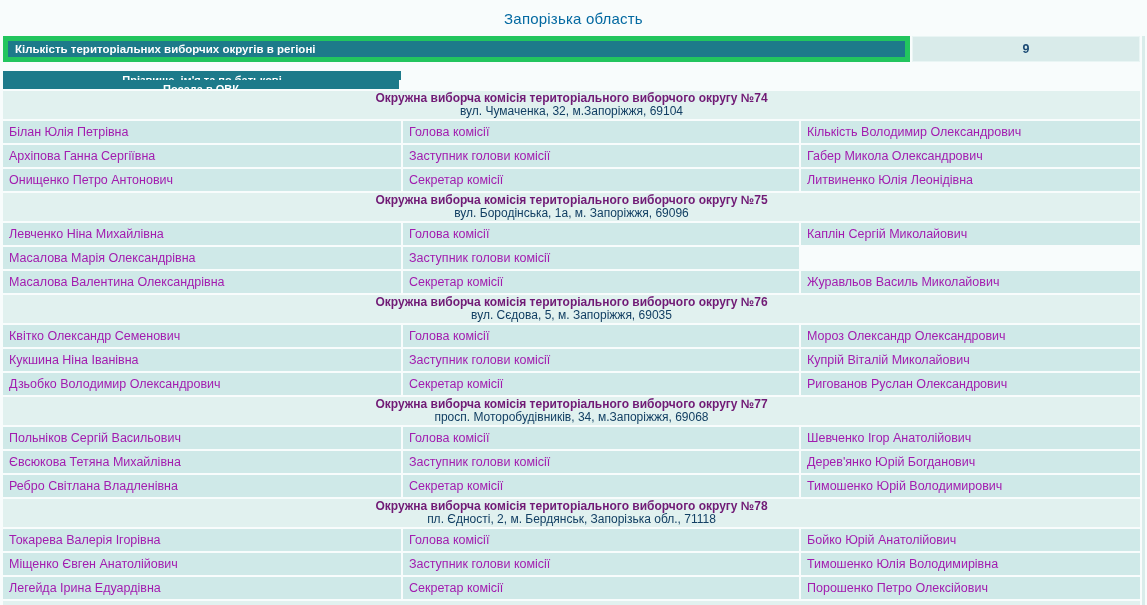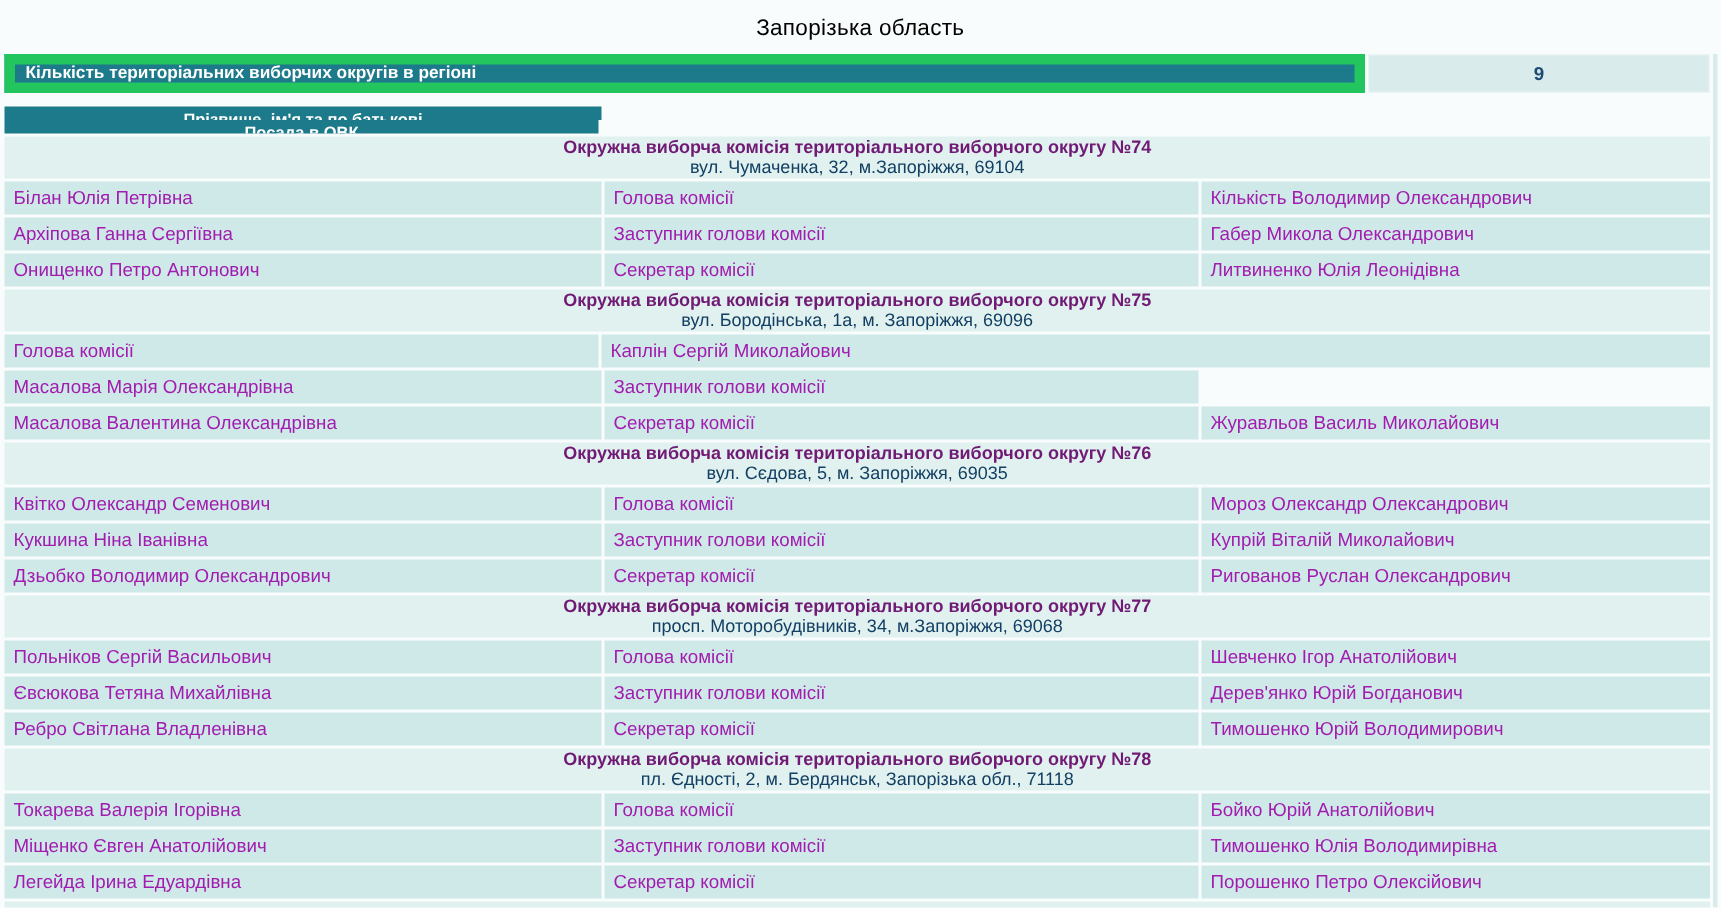--- a/index.html
+++ b/index.html
@@ -7,27 +7,27 @@
   body {
     font-family: "Liberation Sans", sans-serif;
     background: #f8fcfc;
     overflow: hidden;
   }
   .page { position: relative; width: 1147px; height: 605px; overflow: hidden; }
 
   .page-title {
     height: 36px;
     display: flex; align-items: center; justify-content: center;
-    font-size: 15px; color: #000000; letter-spacing: 0.2px;
+    font-size: 15px; color: #0369a1; letter-spacing: 0.2px;
   }
 
   
   .countbar { margin: 0 5px 0 3px; width: 1137px; height: 26px; display: flex; }
   .countbar-label {
-    width: 907px; background: #1d7a8a; border: 7px solid #22c55e;
+    width: 907px; background: #1d7a8a; border: 5px solid #22c55e;
     color: #ffffff; font-size: 11.5px; font-weight: bold;
     display: flex; align-items: center; padding-left: 7px;
   }
   .countbar-value {
     margin-left: 2px; flex: 1; background: #d9ebea; border: 1px solid #e9f5f4;
     color: #1b4a74; font-size: 12.5px; font-weight: bold;
     display: flex; align-items: center; justify-content: center;
   }
 
   .gap9 { height: 9px; }
@@ -107,20 +107,21 @@
         <div class="cell c3">Литвиненко Юлія Леонідівна</div>
       </div>
     </div>
 
     <div>
       <div class="section-head">
         <div class="section-title">Окружна виборча комісія територіального виборчого округу №75</div>
         <div class="section-addr">вул. Бородінська, 1а, м. Запоріжжя, 69096</div>
       </div>
       <div class="row">
+        <div class="cell c1">Левченко Ніна Михайлівна</div>
         <div class="cell c2">Голова комісії</div>
         <div class="cell c3">Каплін Сергій Миколайович</div>
       </div>
       <div class="row">
         <div class="cell c1">Масалова Марія Олександрівна</div>
         <div class="cell c2">Заступник голови комісії</div>
       </div>
       <div class="row">
         <div class="cell c1">Масалова Валентина Олександрівна</div>
         <div class="cell c2">Секретар комісії</div>

